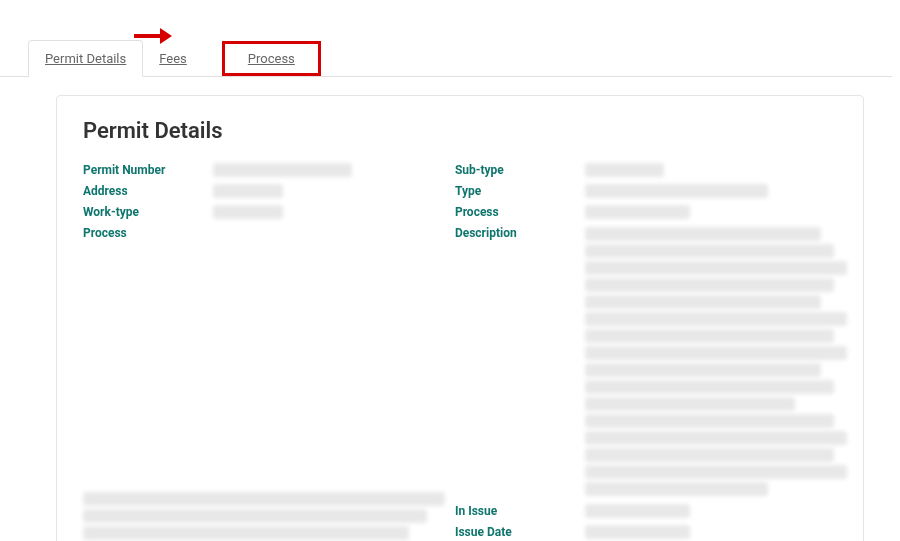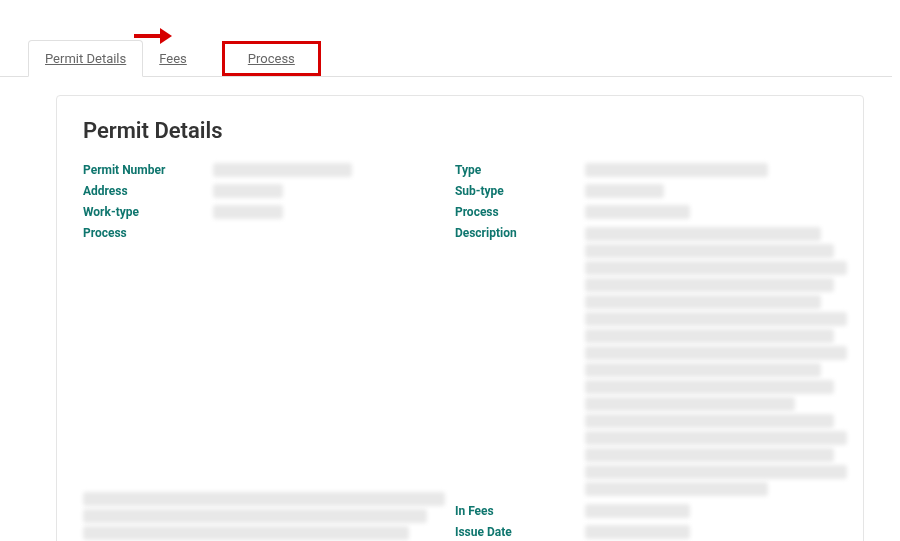--- a/index.html
+++ b/index.html
@@ -175,29 +175,29 @@
             <div class="redacted w100"></div>
             <div class="redacted w95"></div>
             <div class="redacted w90"></div>
 
           </div>
         </div>
       </div>
 
       <div class="col col-right">
         <div class="row">
+          <div class="label">Sub-type</div>
+          <div class="value">
+              <div class="redacted w30"></div>
+            </div>
+        </div>
+        <div class="row">
           <div class="label">Type</div>
           <div class="value">
               <div class="redacted w70"></div>
-            </div>
-        </div>
-        <div class="row">
-          <div class="label">Sub-type</div>
-          <div class="value">
-              <div class="redacted w30"></div>
             </div>
         </div>
         <div class="row">
           <div class="label">Process</div>
           <div class="value">
               <div class="redacted w40"></div>
             </div>
         </div>
         <div class="row">
           <div class="label">Description</div>
@@ -214,21 +214,21 @@
             <div class="redacted w95"></div>
             <div class="redacted w80"></div>
             <div class="redacted w95"></div>
             <div class="redacted w100"></div>
             <div class="redacted w95"></div>
             <div class="redacted w100"></div>
             <div class="redacted w70"></div>
           </div>
         </div>
         <div class="row">
-          <div class="label">In Fees</div>
+          <div class="label">In Issue</div>
           <div class="value">
               <div class="redacted w40"></div>
             </div>
         </div>
         <div class="row">
           <div class="label">Issue Date</div>
           <div class="value">
               <div class="redacted w40"></div>
             </div>
         </div>

